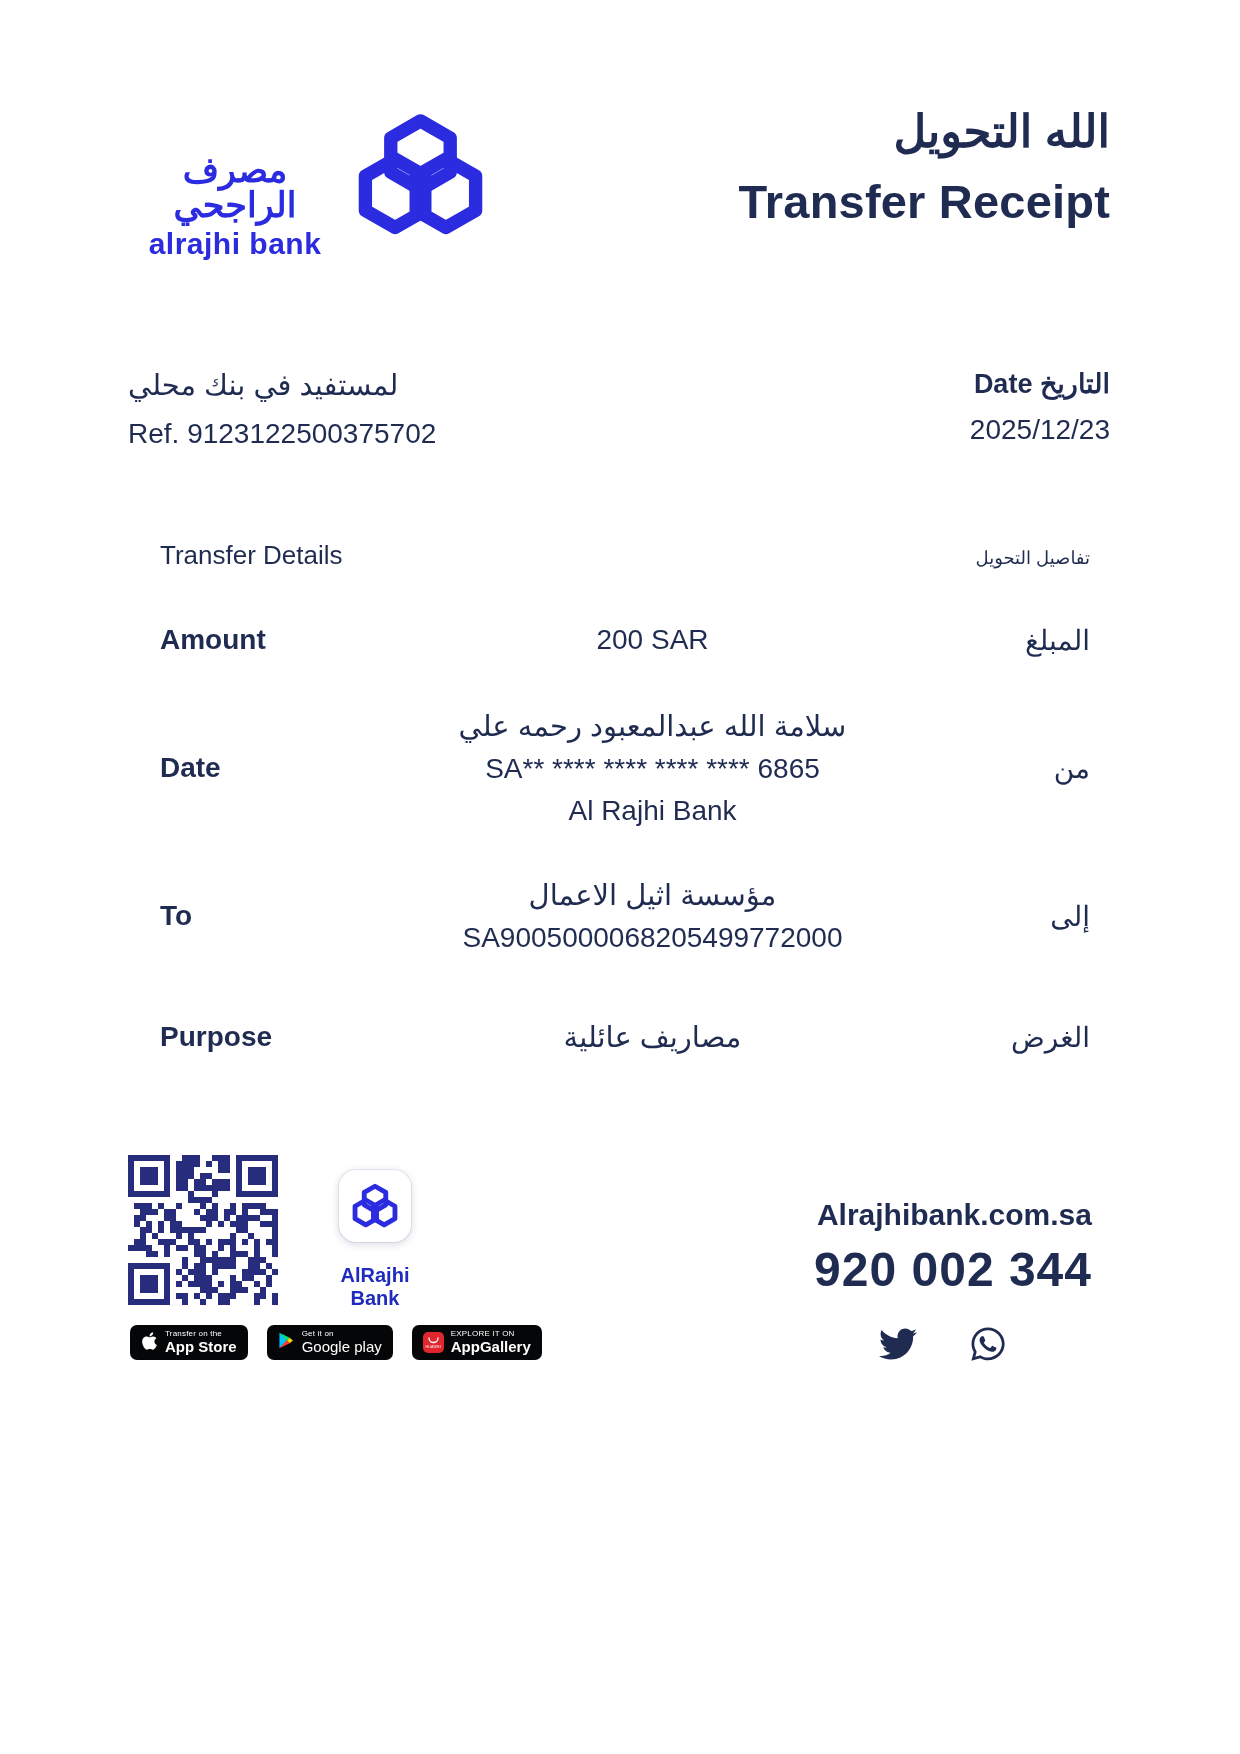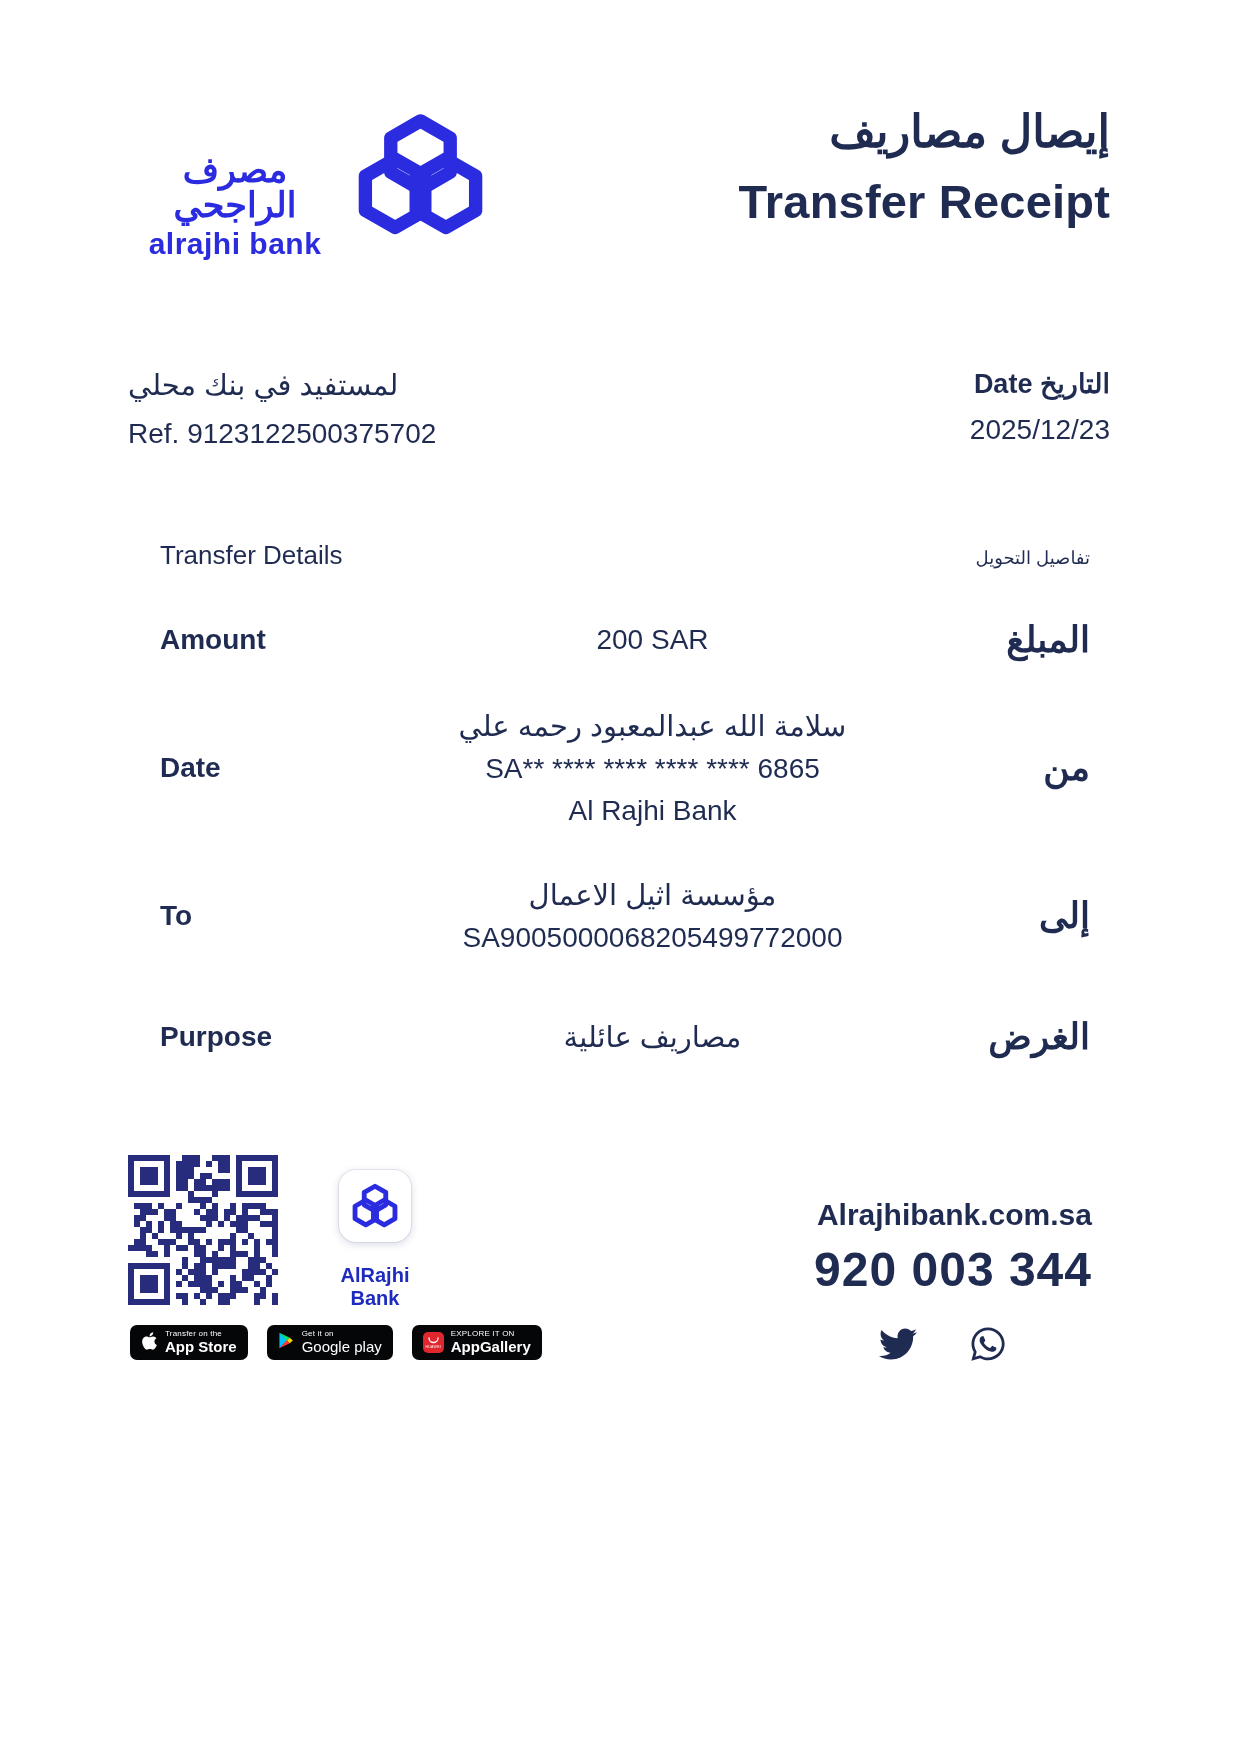--- a/index.html
+++ b/index.html
@@ -41,21 +41,21 @@
   
   .details{position:absolute;top:540px;left:160px;right:150px;}
   .details-head{display:flex;justify-content:space-between;align-items:baseline;margin-bottom:48px;}
   .details-head .en{font-size:26px;}
   .details-head .ar{font-size:18px;direction:rtl;}
   .drow{display:flex;align-items:center;}
   .drow .lbl-en{width:175px;font-size:28px;font-weight:bold;flex:0 0 auto;}
   .drow .mid{flex:1;text-align:center;font-size:28px;line-height:1.52;}
   .drow .mid .ar-line{direction:rtl;font-size:29px;}
   .drow .mid .ltr-line{direction:ltr;unicode-bidi:isolate;}
-  .drow .lbl-ar{width:120px;font-size:36px;font-weight:bold;text-align:right;direction:rtl;flex:0 0 auto;}
+  .drow .lbl-ar{width:120px;font-size:28px;font-weight:normal;text-align:right;direction:rtl;flex:0 0 auto;}
   .row-amount{margin-bottom:42px;}
   .row-from{margin-bottom:40px;}
   .row-to{margin-bottom:56px;}
 
   
   .qr{position:absolute;left:128px;top:1155px;width:150px;height:150px;}
   .qr .m{position:absolute;width:6px;height:6px;background:var(--qr);}
   .qr .finder{position:absolute;width:42px;height:42px;border:6px solid var(--qr);}
   .qr .finder::after{content:"";position:absolute;left:6px;top:6px;width:18px;height:18px;background:var(--qr);}
 
@@ -99,21 +99,21 @@
         <g stroke="#2B2BE0" stroke-width="10.5" stroke-linejoin="round">
           <path d="M50 7 L73.4 20.5 L73.4 47.5 L50 61 L26.6 47.5 L26.6 20.5 Z"></path>
           <path d="M30 37 L53.4 50.5 L53.4 77.5 L30 91 L6.6 77.5 L6.6 50.5 Z"></path>
           <path d="M70 37 L93.4 50.5 L93.4 77.5 L70 91 L46.6 77.5 L46.6 50.5 Z"></path>
         </g>
       </svg>
     </div>
   </div>
 
   <div class="title-block">
-    <div class="title-ar">إيصال مصاريف</div>
+    <div class="title-ar">الله التحويل</div>
     <div class="title-en">Transfer Receipt</div>
   </div>
 
   <div class="meta">
     <div class="meta-left">
       <div class="meta-note">لمستفيد في بنك محلي</div>
       <div class="meta-ref">Ref. 9123122500375702</div>
     </div>
     <div class="meta-right">
       <div class="meta-date-label">التاريخ Date</div>
@@ -442,21 +442,21 @@
       </span>
       <span class="txt">
         <span class="t1">EXPLORE IT ON</span>
         <span class="t2">AppGallery</span>
       </span>
     </div>
   </div>
 
   <div class="footer-right">
     <div class="site">Alrajhibank.com.sa</div>
-    <div class="phone">920 003 344</div>
+    <div class="phone">920 002 344</div>
     <div class="social">
       <span>
         <svg width="42" height="38" viewBox="0 0 512 512" fill="#1F2B50">
           <path d="M459.37 151.716c.325 4.548.325 9.097.325 13.645 0 138.72-105.583 298.558-298.558 298.558-59.452 0-114.68-17.219-161.137-47.106 8.447.974 16.568 1.299 25.34 1.299 49.055 0 94.213-16.568 130.274-44.832-46.132-.975-84.792-31.188-98.112-72.772 6.498.974 12.995 1.624 19.818 1.624 9.421 0 18.843-1.3 27.614-3.573-48.081-9.747-84.143-51.98-84.143-102.985v-1.299c13.969 7.797 30.214 12.67 47.431 13.319-28.264-18.843-46.781-51.005-46.781-87.391 0-19.492 5.197-37.36 14.294-52.954 51.655 63.675 129.3 105.258 216.365 109.807-1.624-7.797-2.599-15.918-2.599-24.04 0-57.828 46.782-104.934 104.934-104.934 30.213 0 57.502 12.67 76.67 33.137 23.715-4.548 46.456-13.32 66.599-25.34-7.798 24.366-24.366 44.833-46.132 57.827 21.117-2.273 41.584-8.122 60.426-16.243-14.292 20.791-32.161 39.308-52.628 54.253z"></path>
         </svg>
       </span>
       <span>
         <svg width="38" height="38" viewBox="0 0 448 512" fill="#1F2B50">
           <path d="M380.9 97.1C339 55.1 283.2 32 223.9 32c-122.4 0-222 99.6-222 222 0 39.1 10.2 77.3 29.6 111L0 480l117.7-30.9c32.4 17.7 68.9 27 106.1 27h.1c122.3 0 224.1-99.6 224.1-222 0-59.3-25.2-115-67.1-157zm-157 341.6c-33.2 0-65.7-8.9-94-25.7l-6.7-4-69.8 18.3L72 359.2l-4.4-7c-18.5-29.4-28.2-63.3-28.2-98.2 0-101.7 82.8-184.5 184.6-184.5 49.3 0 95.6 19.2 130.4 54.1 34.8 34.9 56.2 81.2 56.1 130.5 0 101.8-84.9 184.6-186.6 184.6zm101.2-138.2c-5.5-2.8-32.8-16.2-37.9-18-5.1-1.9-8.8-2.8-12.5 2.8-3.7 5.6-14.3 18-17.6 21.8-3.2 3.7-6.5 4.2-12 1.4-32.6-16.3-54-29.1-75.5-66-5.7-9.8 5.7-9.1 16.3-30.3 1.8-3.7.9-6.9-.5-9.7-1.4-2.8-12.5-30.1-17.1-41.2-4.5-10.8-9.1-9.3-12.5-9.5-3.2-.2-6.9-.2-10.6-.2-3.7 0-9.7 1.4-14.8 6.9-5.1 5.6-19.4 19-19.4 46.3 0 27.3 19.9 53.7 22.6 57.4 2.8 3.7 39.1 59.7 94.8 83.8 35.2 15.2 49 16.5 66.6 13.9 10.7-1.6 32.8-13.4 37.4-26.4 4.6-13 4.6-24.1 3.2-26.4-1.3-2.5-5-3.9-10.5-6.6z"></path>
         </svg>

